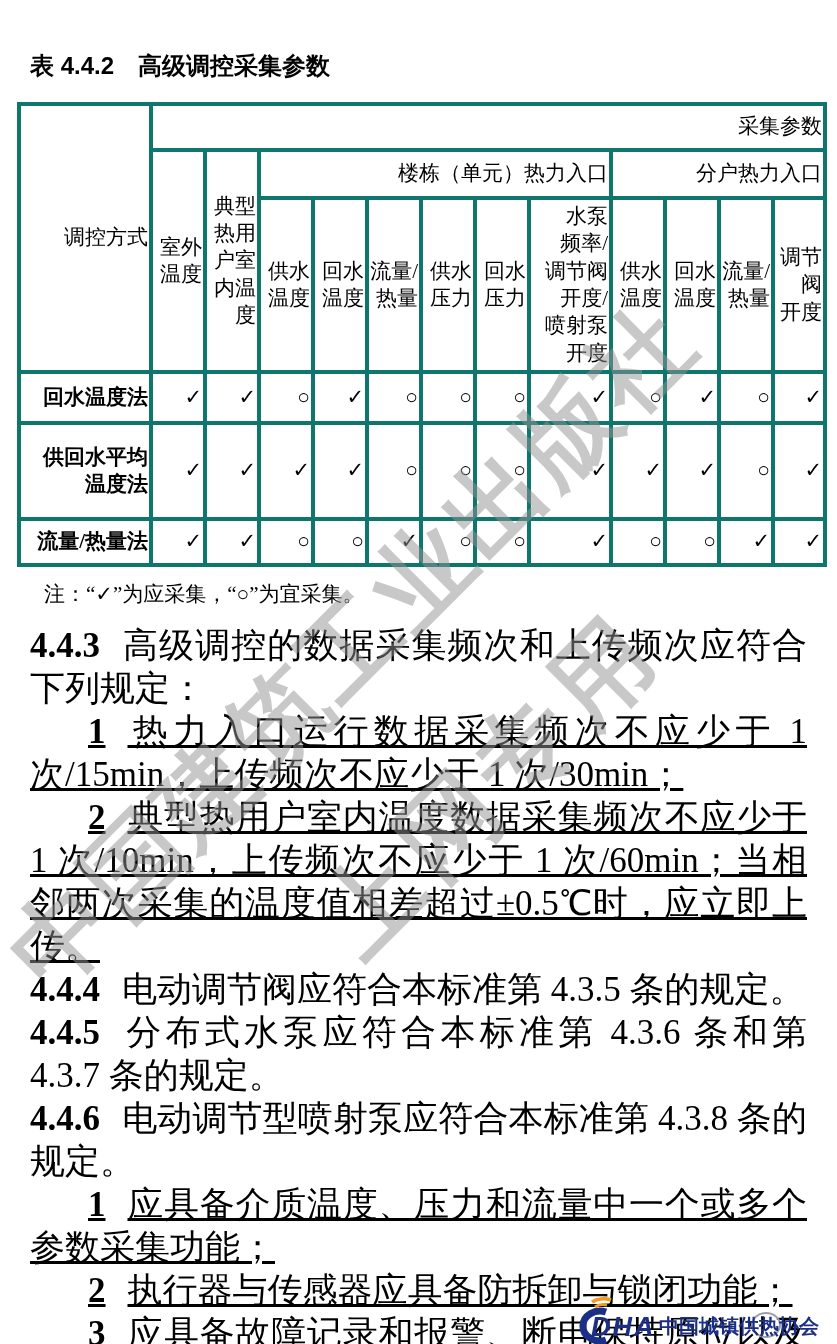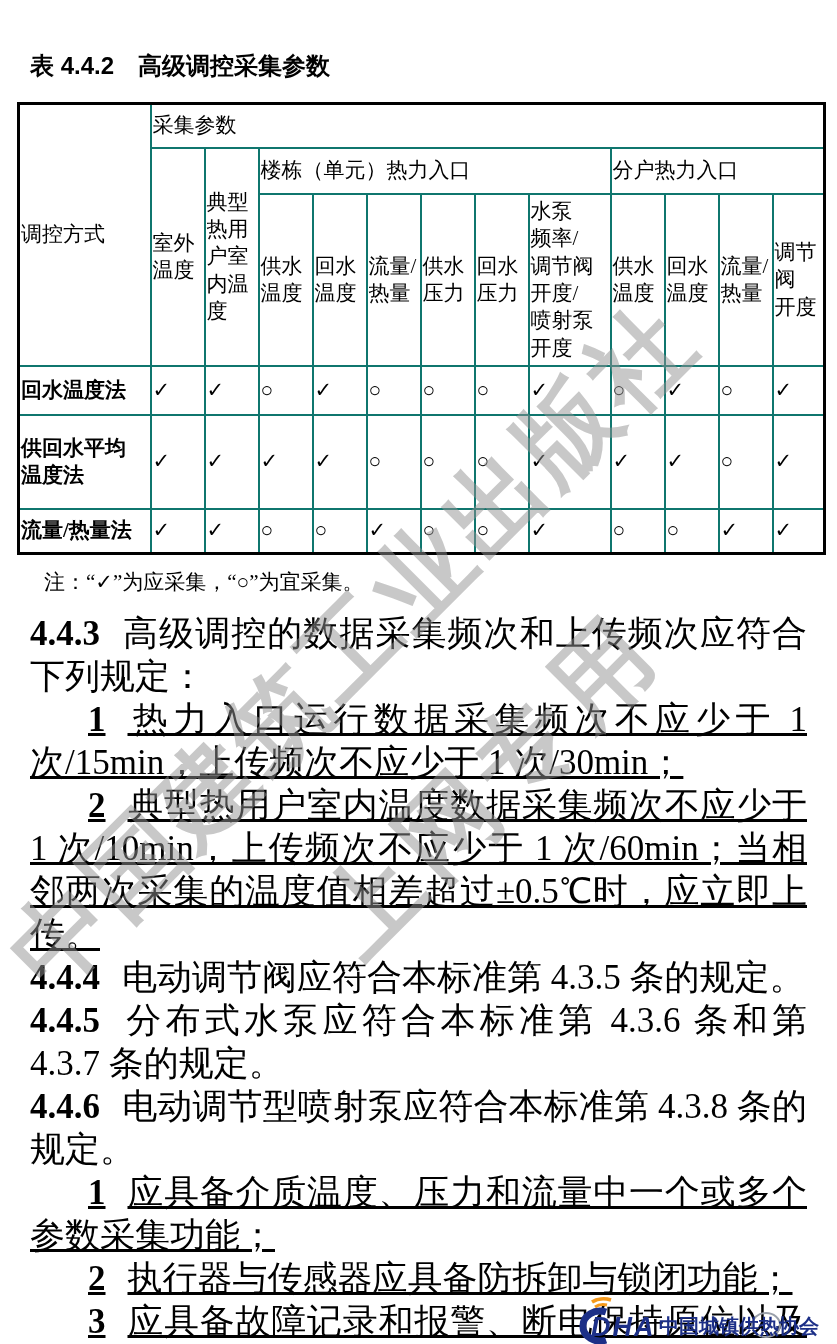--- a/index.html
+++ b/index.html
@@ -14,21 +14,21 @@
   .tbl-title {
     text-align:left; font-family:"Liberation Sans", sans-serif;
     font-weight:bold; font-size:24px; margin:26px 0 20px 0;
   }
 
   table.params {
     border-collapse:collapse; table-layout:fixed; width:806px; margin-left:-13px;
     border:3px solid #000;
   }
   table.params td {
-    border:2px solid #0f766e; text-align:left; vertical-align:middle;
+    border:4px solid #0f766e; text-align:right; vertical-align:middle;
     font-size:21px; line-height:1.3; padding:1px; white-space:pre-line;
     overflow:hidden;
   }
   td.corner { font-size:22px; }
   td.rowlabel { font-size:22px;font-weight:bold; }
   td.sym { font-size:23px; }
 
   .note { font-size:21px; margin:13px 0 0 14px; line-height:28px; }
 
   .paras { margin-top:16px; }

